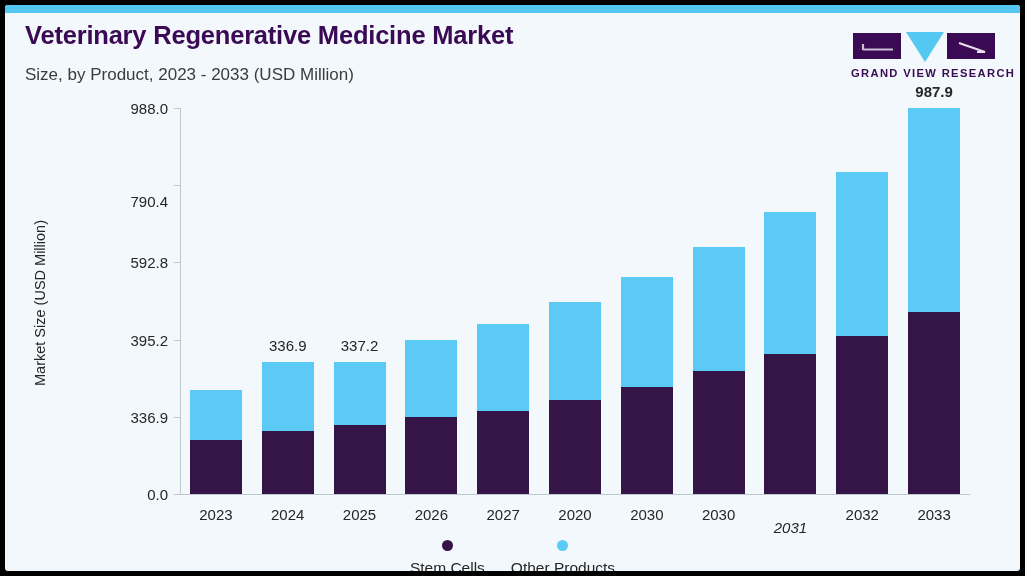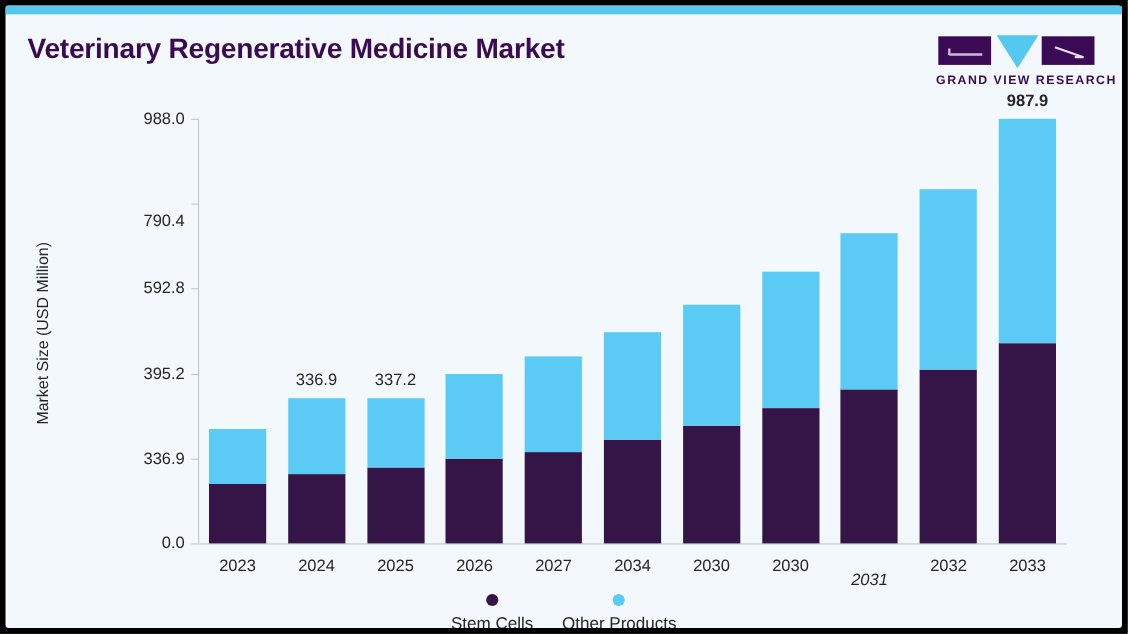--- a/index.html
+++ b/index.html
@@ -42,21 +42,21 @@
   #header {
     position: absolute;
     left: 0;
     top: 8px;
     width: 1015px;
     height: 88px;
   }
   #title {
     position: absolute;
     left: 20px;
-    top: 18px;
+    top: 8px;
     font-size: 25.5px;
     font-weight: bold;
     color: #3B0A54;
     letter-spacing: -0.2px;
     white-space: nowrap;
   }
   #subtitle {
     position: absolute;
     left: 20px;
     top: 52px;
@@ -203,20 +203,21 @@
 </head>
 <body>
 
 <div id="frame">
   <div id="inner">
 
     <div id="topbar"></div>
 
     <div id="header">
       <div id="title">Veterinary Regenerative Medicine Market</div>
+      <div id="subtitle">Size, by Product, 2023 - 2033 (USD Million)</div>
 
       <div id="logo">
         <div id="logo-marks">
           <div class="logo-box" id="logo-box-left"></div>
           <svg class="logo-mark-svg" style="left:9px;" width="48" height="26" viewBox="0 0 48 26">
             <path d="M10 11 L10 17 M10 16.5 L40 16.5" stroke="#C9BCD4" stroke-width="2.2" fill="none"></path>
           </svg>
           <div id="logo-tri"></div>
           <div class="logo-box" id="logo-box-right"></div>
           <svg class="logo-mark-svg" style="left:103px;" width="48" height="26" viewBox="0 0 48 26">
@@ -271,21 +272,21 @@
           <div class="bar-seg" style="left: 903.091px; top: 306.939px; width: 52px; height: 182.061px; background: rgb(53, 20, 71);"></div>
           <div class="bar-seg" style="left: 903.091px; top: 103.039px; width: 52px; height: 203.9px; background: rgb(91, 203, 245);"></div>
           <div class="bar-label" style="left: 929.091px; top: 78.0391px; font-weight: bold;">987.9</div>
         </div>
       <div id="xticks">
           <div class="xtick-label" style="left: 210.909px; top: 501px;">2023</div>
           <div class="xtick-label" style="left: 282.727px; top: 501px;">2024</div>
           <div class="xtick-label" style="left: 354.545px; top: 501px;">2025</div>
           <div class="xtick-label" style="left: 426.364px; top: 501px;">2026</div>
           <div class="xtick-label" style="left: 498.182px; top: 501px;">2027</div>
-          <div class="xtick-label" style="left: 570px; top: 501px;">2034</div>
+          <div class="xtick-label" style="left: 570px; top: 501px;">2020</div>
           <div class="xtick-label" style="left: 641.818px; top: 501px;">2030</div>
           <div class="xtick-label" style="left: 713.636px; top: 501px;">2030</div>
           <div class="xtick-label" style="left: 785.455px; top: 514px; font-style: italic;">2031</div>
           <div class="xtick-label" style="left: 857.273px; top: 501px;">2032</div>
           <div class="xtick-label" style="left: 929.091px; top: 501px;">2033</div>
         </div>
     </div>
 
     <div id="legend">
         <div class="legend-item">

